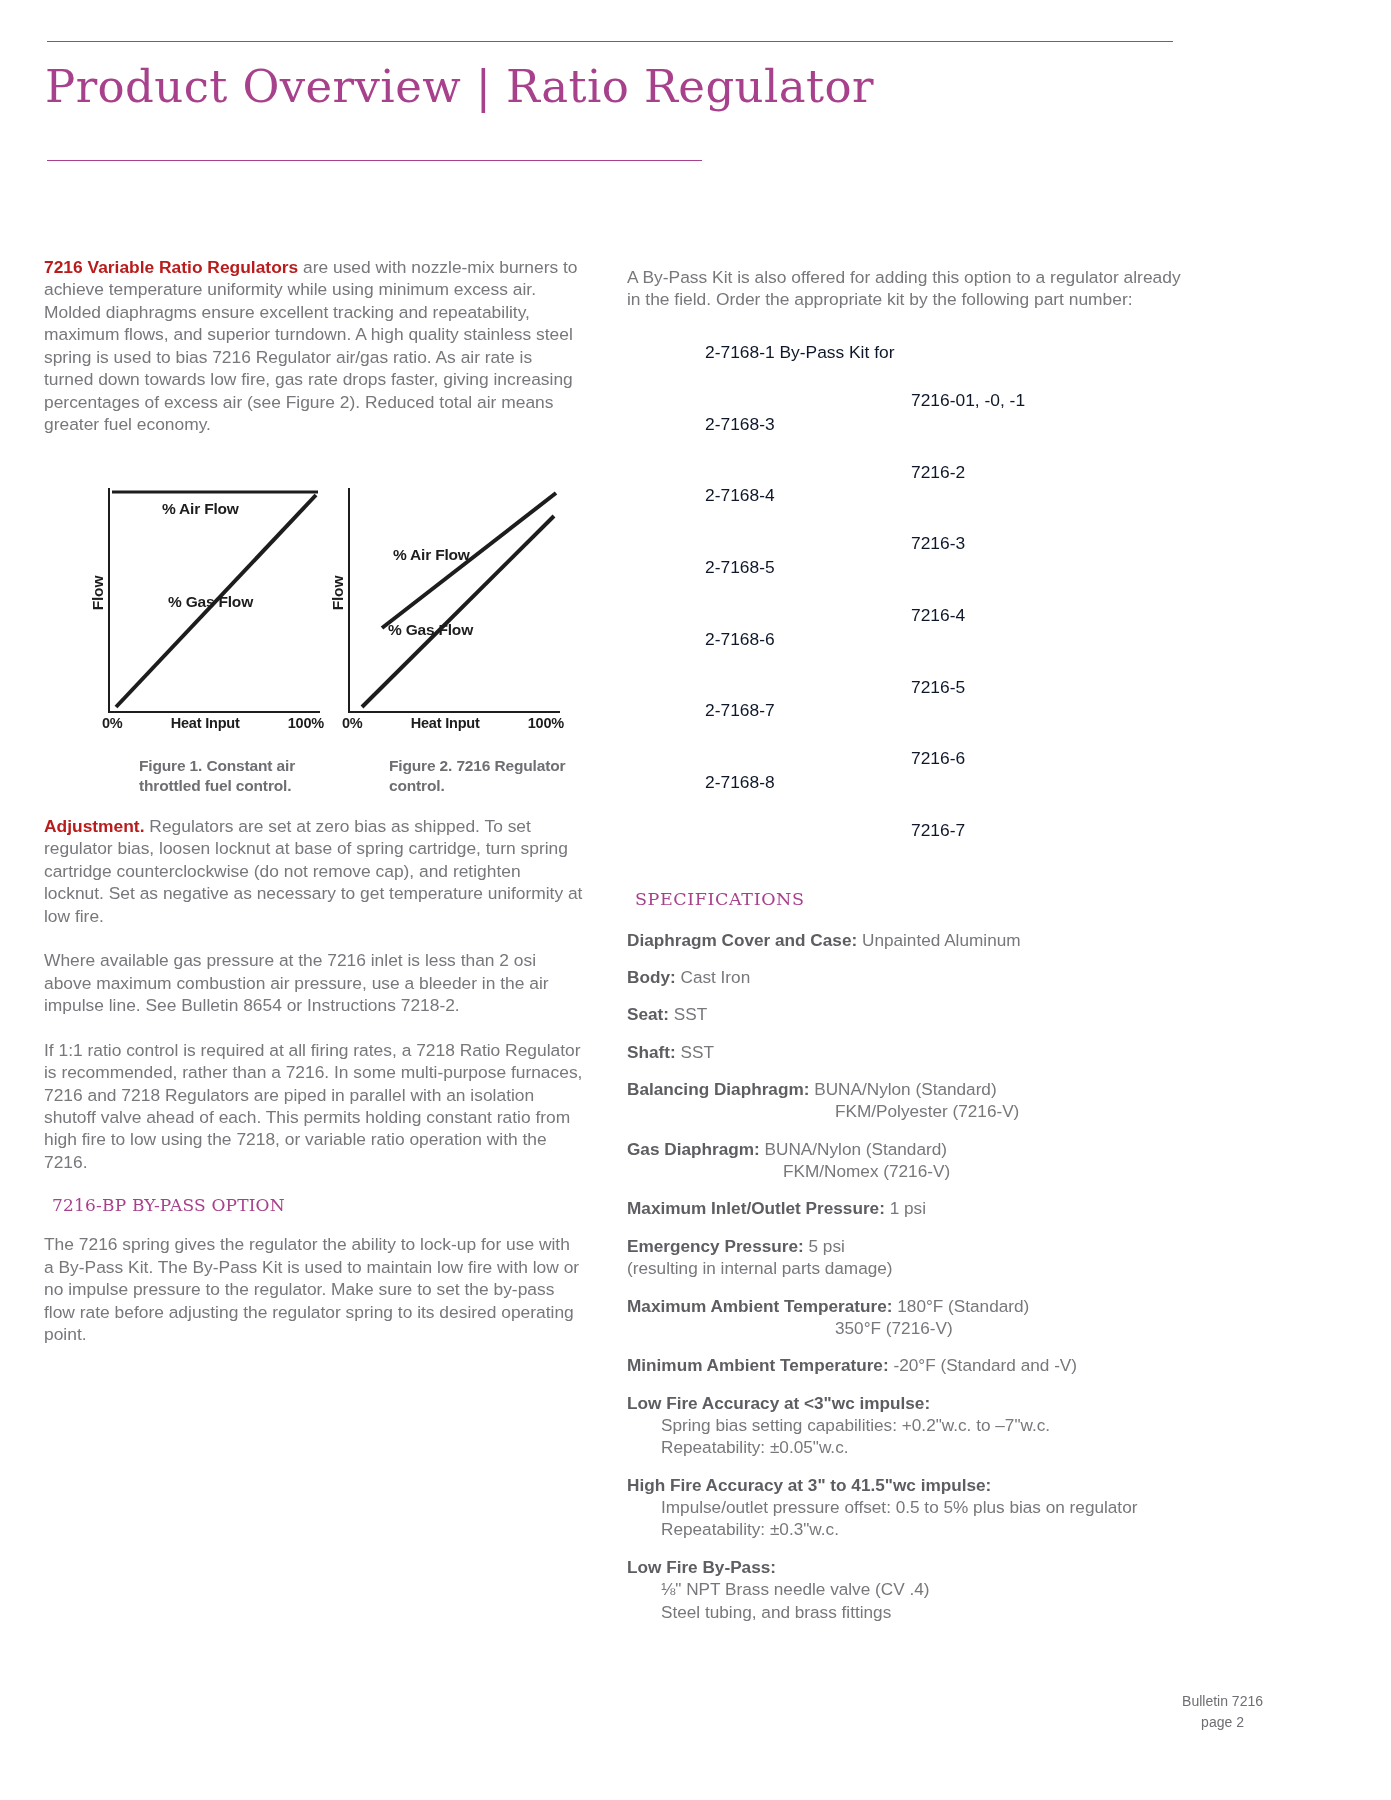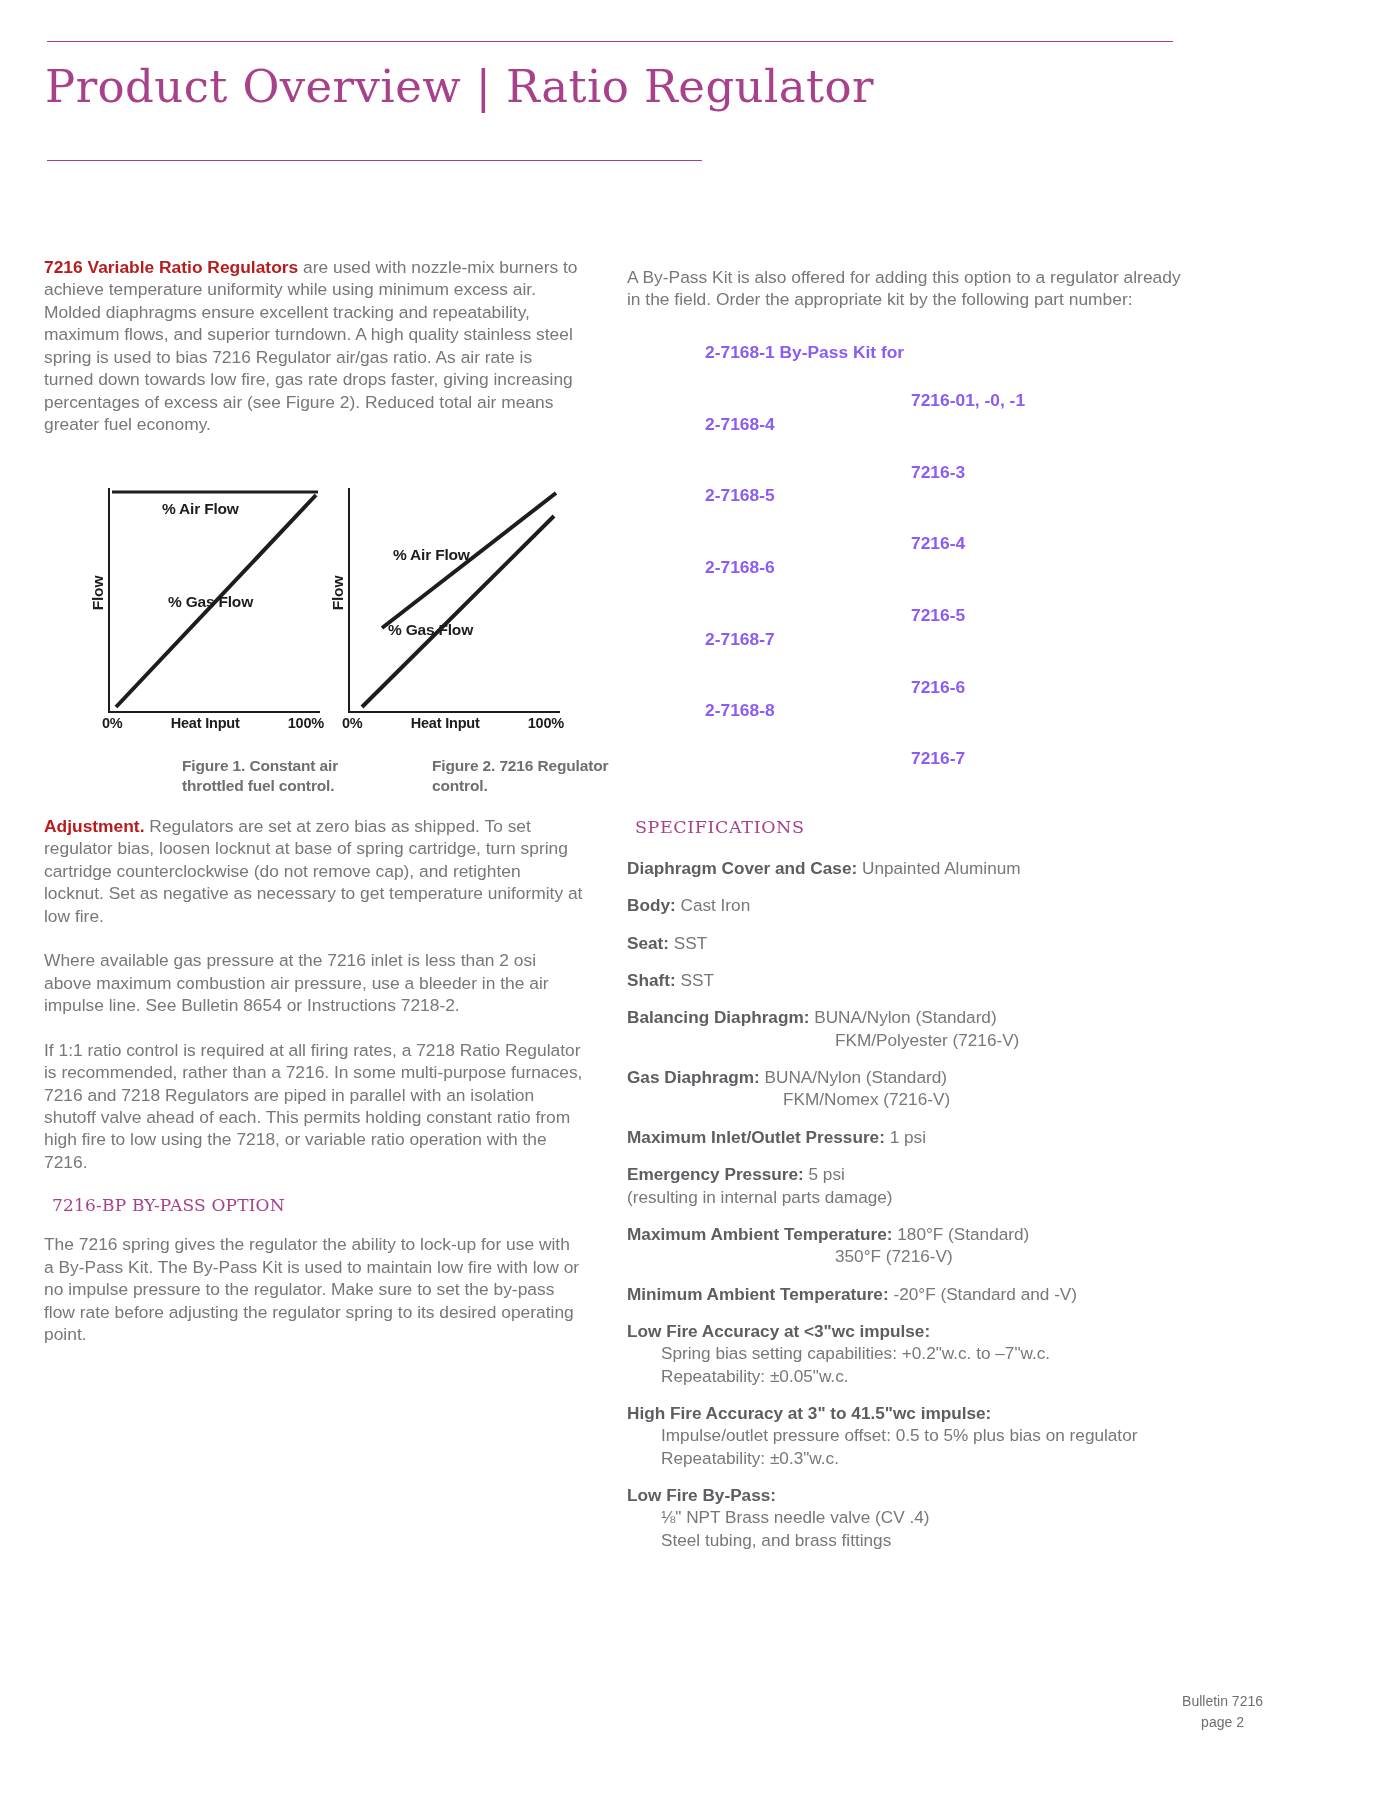--- a/index.html
+++ b/index.html
@@ -137,21 +137,20 @@
     color: #1d1d1d;
     letter-spacing: -0.2px;
   }
   .fig-caption {
     position: absolute;
     font-size: 15.5px;
     font-weight: bold;
     color: #6e6e73;
     line-height: 1.26;
     letter-spacing: -0.15px;
-    margin-left: 43px;
   }
   .fig-caption.one { left: 95px; top: 268px; width: 215px; }
   .fig-caption.two { left: 345px; top: 268px; width: 225px; }
 
   
   .col-left-lower {
     position: absolute;
     left: 44px; top: 815px;
     width: 540px;
   }
@@ -163,22 +162,22 @@
     margin: 4px 0 18px 8px;
     font-weight: normal;
   }
 
   
   .parts {
     margin: 30px 0 0 0;
     padding-left: 78px;
     font-size: 17.4px;
     line-height: 1.36;
-    font-weight: 700;
-    color: #8b5cf6;
+    font-weight: 400;
+    color: #0f172a;
   }
   .parts .row { display: flex; }
   .parts .kit { width: 206px; white-space: nowrap; }
   .parts .reg { white-space: nowrap; margin-top: 48px; }
 
   
   .spec-heading {
     font-family: "DejaVu Serif", "Liberation Serif", serif;
     font-size: 17.5px;
     color: #a8418c;
@@ -283,20 +282,24 @@
 
   <div class="col-right">
     <p class="body">A By-Pass Kit is also offered for adding this option to a regulator already in the field. Order the appropriate kit by the following part number:</p>
 
     <div class="parts">
       <div class="row">
         <span class="kit">2-7168-1 By-Pass Kit for</span>
         <span class="reg">7216-01, -0,  -1</span>
       </div>
       <div class="row">
+        <span class="kit">2-7168-3</span>
+        <span class="reg">7216-2</span>
+      </div>
+      <div class="row">
         <span class="kit">2-7168-4</span>
         <span class="reg">7216-3</span>
       </div>
       <div class="row">
         <span class="kit">2-7168-5</span>
         <span class="reg">7216-4</span>
       </div>
       <div class="row">
         <span class="kit">2-7168-6</span>
         <span class="reg">7216-5</span>

